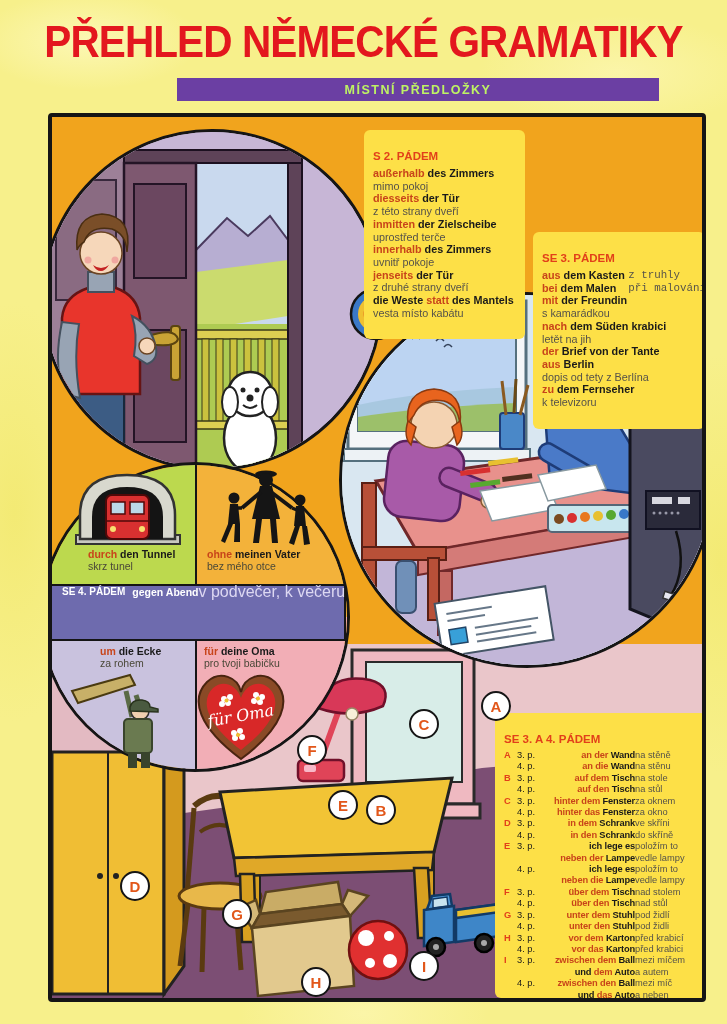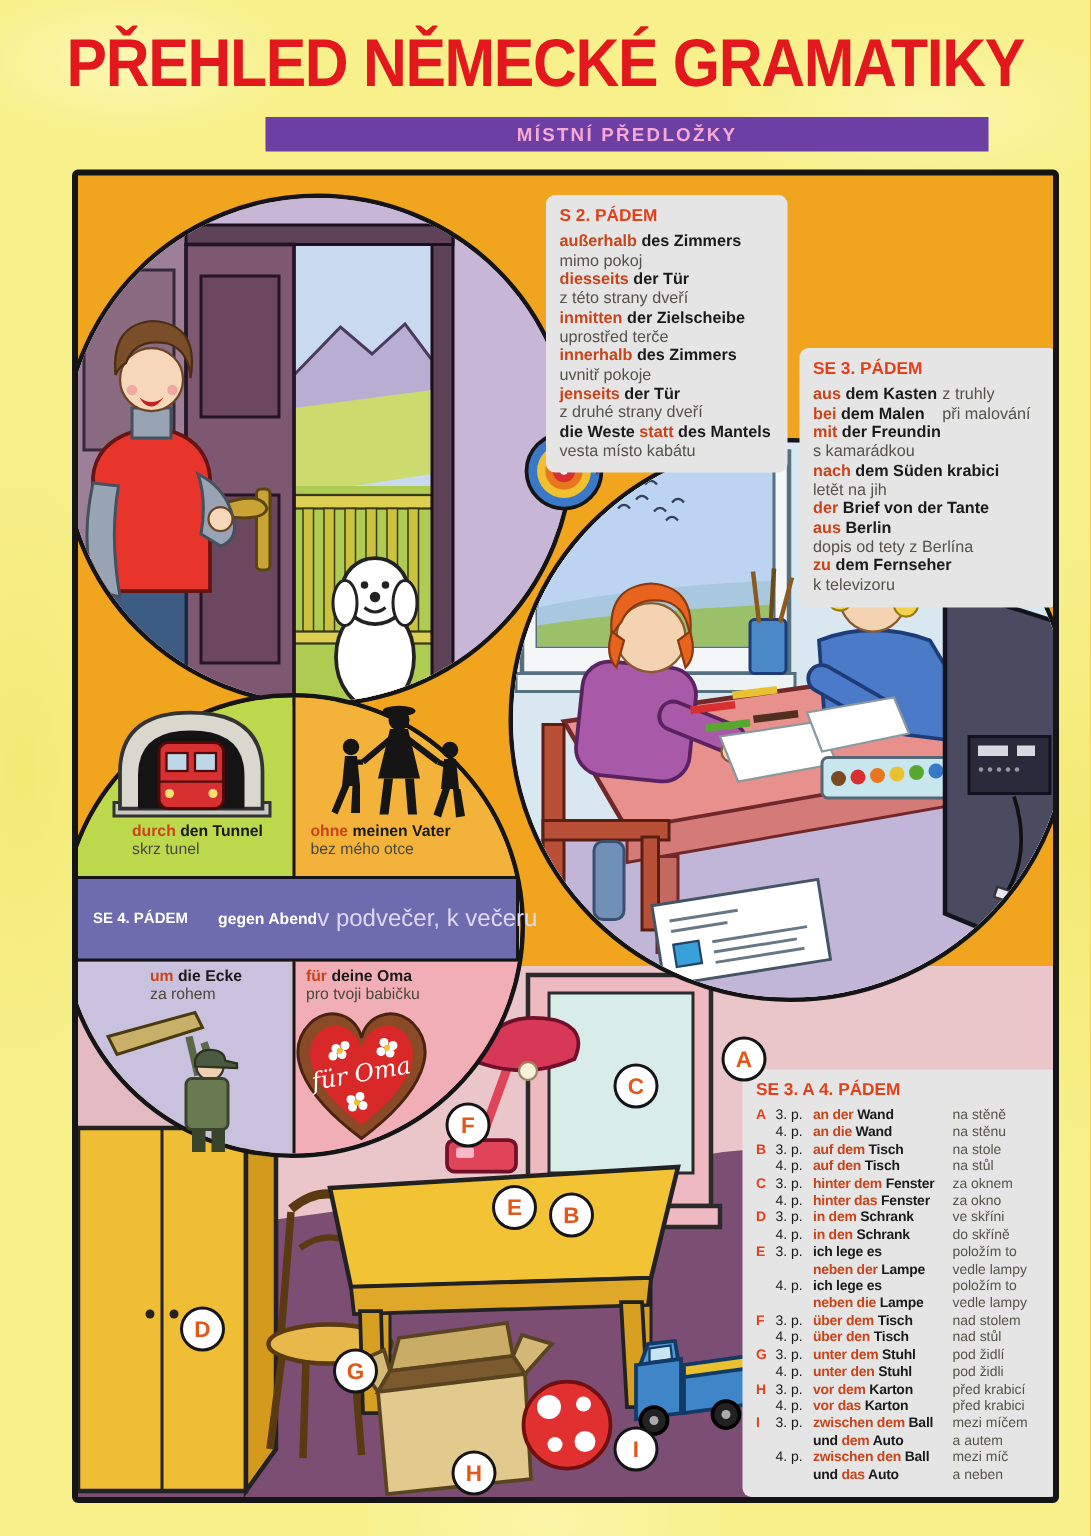--- a/index.html
+++ b/index.html
@@ -9,59 +9,59 @@
        background-image:
          radial-gradient(ellipse 160px 70px at 12% 4%, #FCF7B4 0%, rgba(252,247,180,0) 70%),
          radial-gradient(ellipse 200px 80px at 85% 7%, #FBF5A8 0%, rgba(251,245,168,0) 70%),
          radial-gradient(ellipse 180px 90px at 50% 99%, #FBF5A8 0%, rgba(251,245,168,0) 70%),
          radial-gradient(ellipse 120px 300px at 2% 50%, #F3EA74 0%, rgba(243,234,116,0) 70%),
          radial-gradient(ellipse 120px 300px at 99% 55%, #F3EA74 0%, rgba(243,234,116,0) 70%);}
   .title{position:absolute;left:0;top:16px;width:727px;text-align:center;
          color:#E3171E;font-weight:bold;font-size:45px;letter-spacing:-1px;
          transform:scaleX(.90);white-space:nowrap;}
   .banner{position:absolute;left:177px;top:78px;width:482px;height:23px;background:#6B3FA3;
-          color:#f9a8d4;font-weight:bold;font-size:12.5px;letter-spacing:1.5px;
+          color:#bef264;font-weight:bold;font-size:12.5px;letter-spacing:1.5px;
           display:flex;align-items:center;justify-content:center;}
   .panel{position:absolute;left:48px;top:113px;width:650px;height:881px;
          background:#F1A41D;border:4px solid #151515;border-radius:4px;overflow:hidden;}
   .circle{position:absolute;border-radius:50%;border:3px solid #151515;overflow:hidden;}
   #door-circle{left:-11px;top:12px;width:336px;height:336px;background:#C7B6D6;}
   #kids-circle{left:287px;top:175px;width:370px;height:370px;background:#D9E7F1;}
   #quad-circle{left:-12px;top:345px;width:304px;height:304px;}
   .q{position:absolute;width:50%;height:50%;}
   .q-nw{left:0;top:0;background:#BCD94E;}
   .q-ne{right:0;top:0;background:#F3B23A;}
   .q-sw{left:0;bottom:0;background:#C9C2DE;}
   .q-se{right:0;bottom:0;background:#F2AEB6;}
   .qdiv{position:absolute;left:50%;top:0;width:2px;height:100%;background:#151515;}
   .band{position:absolute;left:-2px;top:467px;width:296px;height:57px;background:#6E6BAE;
-        border:2px solid #151515;display:flex;align-items:center;gap:20px;padding:0 6px 0 10px;box-sizing:border-box;}
+        border:2px solid #151515;display:flex;gap:7px;padding:0 6px 0 10px;box-sizing:border-box;}
   .band-label{color:#fff;font-weight:bold;font-size:10px;white-space:nowrap;}
   .clock{background:#2E2E34;border:3px solid #17171B;border-radius:4px;color:#fff;
          font-family:"DejaVu Sans Mono",monospace;font-weight:bold;font-size:23px;
          letter-spacing:2px;padding:3px 5px;line-height:1;}
   .band-right{display:flex;flex-direction:row;line-height:12px;}
   .band-de{color:#fff;font-weight:bold;font-size:10.5px;white-space:nowrap;}
   .band-cz{color:#DDD8F2;font-size:16px;white-space:nowrap;}
   .qcap{position:absolute;font-size:10.5px;line-height:12px;white-space:nowrap;}
   .qcz{color:#4A4838;}
-  .box{position:absolute;background:#e5e5e5;border-radius:6px;padding:8px 9px;box-sizing:border-box;}
+  .box{position:absolute;background:#fde047;border-radius:6px;padding:20px 9px;box-sizing:border-box;}
   .box h3{margin:0 0 5px 0;font-size:11.5px;color:#E2401A;font-weight:bold;}
   #s2-box{left:312px;top:13px;width:161px;}
   #se3-box{left:481px;top:115px;width:172px;}
   #se34-box{left:443px;top:596px;width:211px;height:285px;}
   .ln{position:relative;font-size:10.8px;line-height:12.7px;white-space:nowrap;}
-  .ln .rr{position:absolute;left:56%;top:0;color:#55524A;font-weight:normal;}
+  .ln .rr{position:absolute;left:56%;top:0;color:#55524A;font-weight:normal;font-family:Liberation Mono, monospace;}
   .s-p{color:#C8441A;font-weight:bold;}
   .s-g{color:#1A1A1A;font-weight:bold;}
   .s-c{color:#55524A;}
   .trow{display:flex;font-size:9.3px;line-height:11.4px;white-space:nowrap;}
   .tl{width:13px;color:#E2401A;font-weight:bold;}
   .tc{width:25px;color:#1A1A1A;}
-  .tg{flex:1;letter-spacing:-0.15px;}
+  .tg{flex:1;letter-spacing:-0.15px;text-align:right;}
   .tz{width:62px;color:#55524A;}
   .badge{position:absolute;width:26px;height:26px;border-radius:50%;background:#FFFFFF;
          border:2px solid #151515;color:#E2571A;font-weight:bold;font-size:15px;
          display:flex;align-items:center;justify-content:center;}
   .abs{position:absolute;}
 </style>
 </head>
 <body>
 
 <div class="title">PŘEHLED NĚMECKÉ GRAMATIKY</div>

